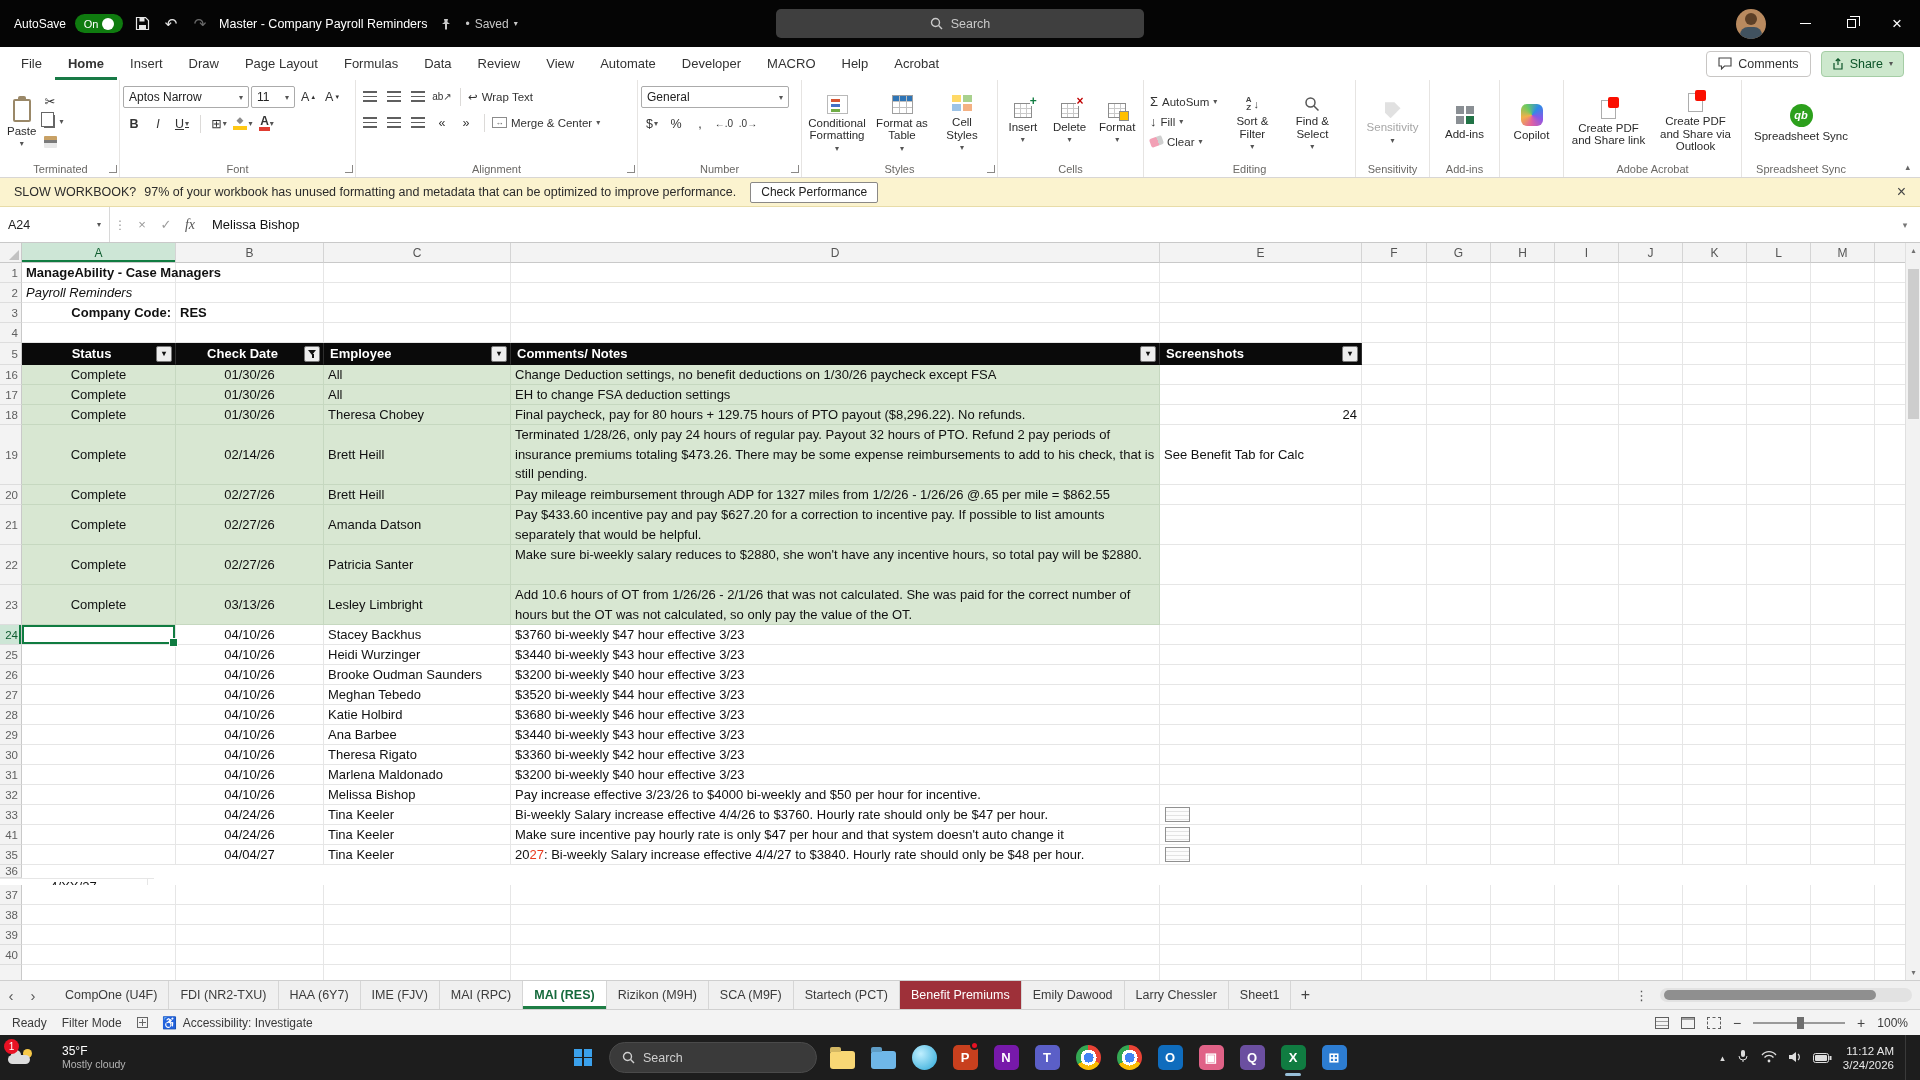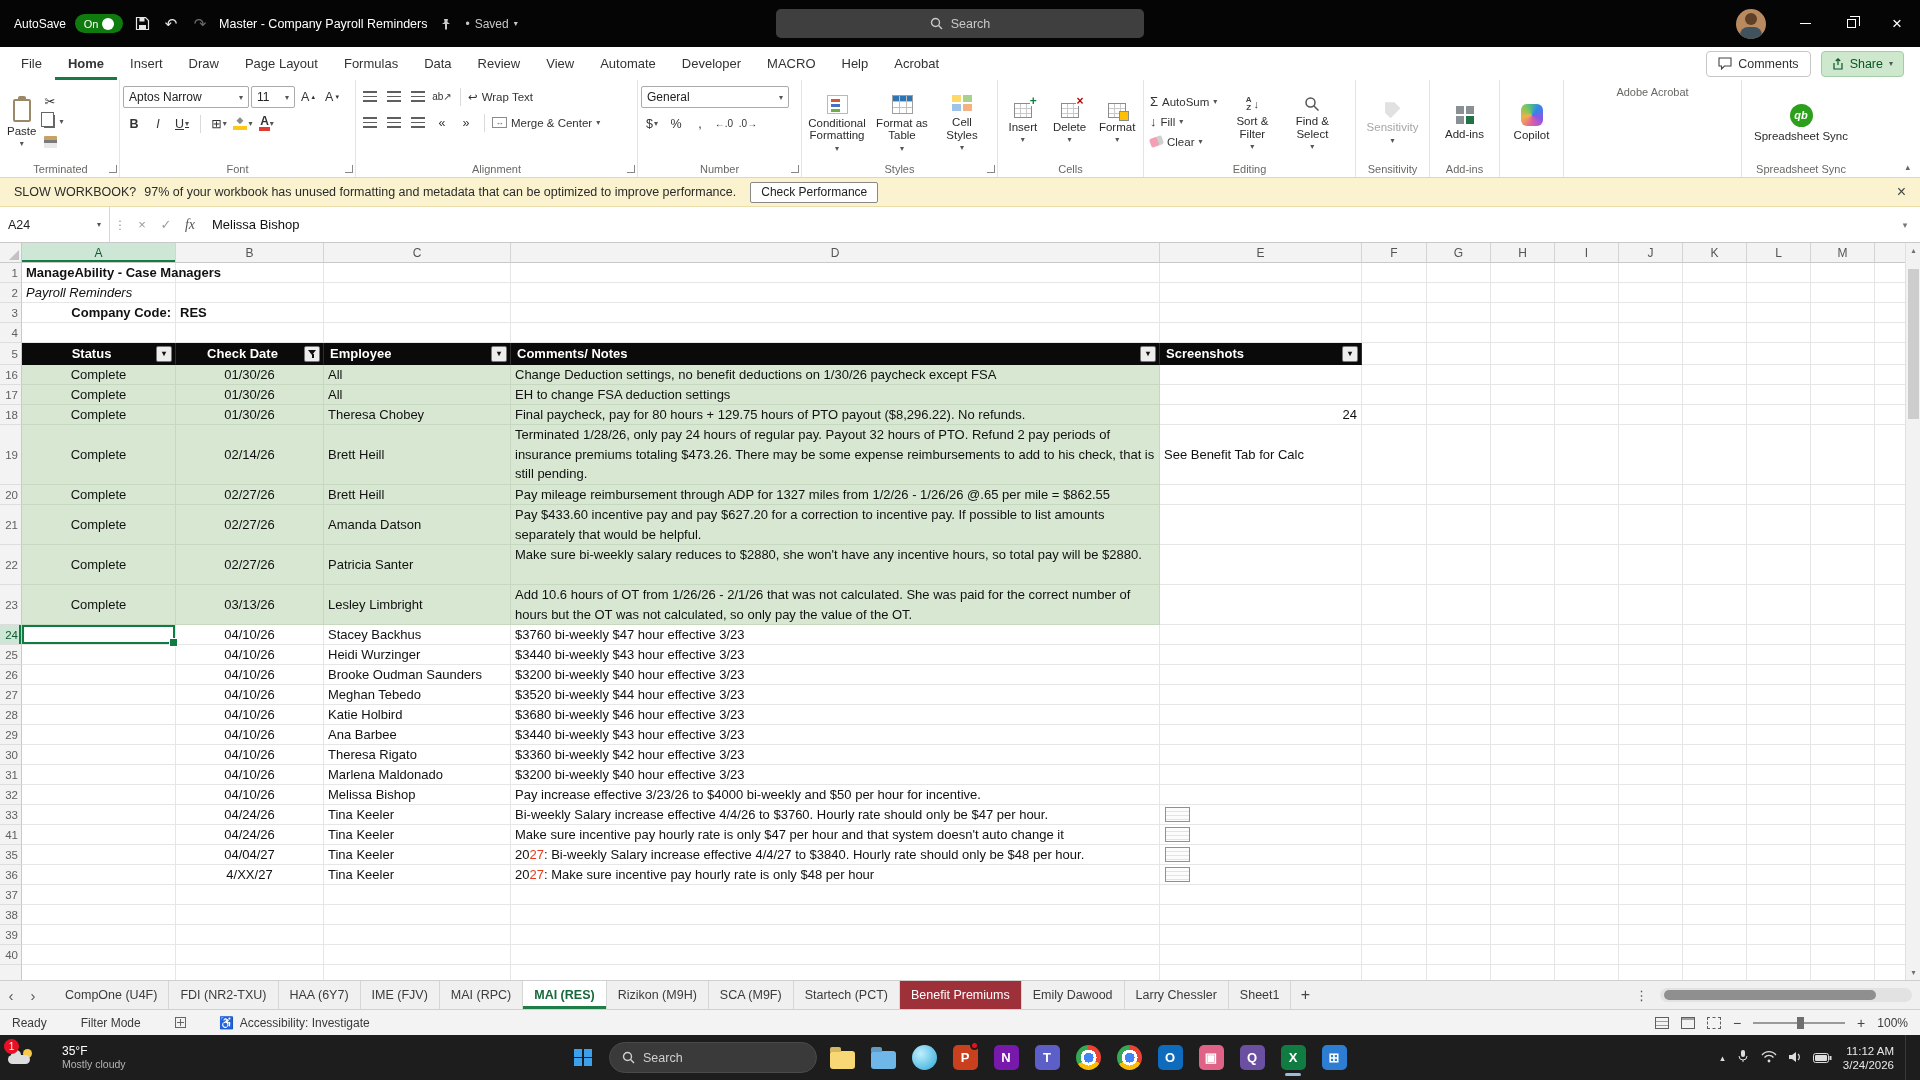--- a/index.html
+++ b/index.html
@@ -142,21 +142,21 @@
   .tnav{width:22px;display:flex;align-items:center;justify-content:center;color:#555;font-size:15px}
   .tablist{display:flex;align-items:stretch;margin-left:10px}
   .stab{display:flex;align-items:center;padding:0 11px;font-size:12.5px;color:#3B3B3B;border-right:1px solid #D6D6D6;white-space:nowrap}
   .stab.active{background:#fff;color:#156A3C;font-weight:700;box-shadow:inset 0 -3px 0 #1E7E45}
   .stab.colored{background:#9E3039;color:#fff}
   .taddbtn{width:28px;display:flex;align-items:center;justify-content:center;color:#444;font-size:16px}
   .tkebab{position:absolute;right:272px;top:0;height:100%;display:flex;align-items:center;color:#555;font-size:13px}
   .hscroll{position:absolute;right:8px;top:7px;width:252px;height:14px;background:#E2E2E2;border-radius:7px}
   .hthumb{position:absolute;left:4px;top:2px;width:212px;height:10px;background:#8F8F8F;border-radius:5px}
   
-  .statusbar{position:absolute;top:1009px;left:0;right:0;height:26px;background:#F3F3F3;border-top:1px solid #D0D0D0;display:flex;align-items:center;font-size:12px;color:#3A3A3A;padding:0 12px;gap:34px;z-index:15}
+  .statusbar{position:absolute;top:1009px;left:0;right:0;height:26px;background:#F3F3F3;border-top:1px solid #D0D0D0;display:flex;align-items:center;font-size:12px;color:#3A3A3A;padding:0 12px;gap:15px;z-index:15}
   .sbic{display:flex;align-items:center;gap:5px}
   .sbgrid{width:11px;height:11px;border:1px solid #666;background:linear-gradient(#666 0 0) center/7px 1px no-repeat,linear-gradient(#666 0 0) center/1px 7px no-repeat}
   .sb-right{margin-left:auto;display:flex;align-items:center;gap:12px}
   .vic1{width:14px;height:12px;border:1px solid #5F5F5F;background:repeating-linear-gradient(to bottom,transparent 0 3px,#9F9F9F 3px 4px)}
   .vic2{width:14px;height:12px;border:1px solid #5F5F5F;background:linear-gradient(#9F9F9F 0 2px,transparent 2px)}
   .vic3{width:14px;height:12px;border:1px dashed #5F5F5F}
   .zline{width:92px;height:2px;background:#9A9A9A;position:relative}
   .zthumb{position:absolute;left:44px;top:-5px;width:7px;height:12px;background:#6E6E6E}
   .zpm{font-size:14px;color:#444}
   
@@ -527,20 +527,30 @@
     <div class="gbody" style="justify-content:center">
       <div class="bigbtn">
           <span class="ic-copilot"></span>
           <span>Copilot</span>
         </div>
     </div>
     <div class="glabel"></div>
   </div>
 
   <div class="rgroup" style="width:178px">
+    <div class="gbody" style="justify-content:center">
+      <div class="bigbtn" style="width:84px">
+          <span class="ic-pdf"></span>
+          <span>Create PDF and Share link</span>
+        </div>
+      <div class="bigbtn" style="width:86px">
+          <span class="ic-pdf"></span>
+          <span>Create PDF and Share via Outlook</span>
+        </div>
+    </div>
     <div class="glabel">
         <span>Adobe Acrobat</span>
       </div>
   </div>
 
   <div class="rgroup" style="width:118px;border-right:none">
     <div class="gbody" style="justify-content:center">
       <div class="bigbtn" style="width:100px">
           <span class="ic-qb">qb</span>
           <span>Spreadsheet Sync</span>
@@ -1045,21 +1055,21 @@
         <div class="gcell" style="width: 65px;"></div>
         <div class="gcell" style="width: 64px;"></div>
         <div class="gcell" style="width: 64px;"></div>
         <div class="gcell" style="width: 64px;"></div>
         <div class="gcell" style="width: 64px;"></div>
         <div class="gcell" style="width: 64px;"></div>
         <div class="gcell" style="width: 64px;"></div>
         <div class="gcell" style="width: 64px;"></div>
         <div class="gcell fillc"></div>
       </div>
-      <div class="grow" style="height: 20px;">
+      <div class="grow" style="height: 20px; flex-direction: column;">
         <div class="gut">36</div>
         <div class="gcell center" style="width: 154px;"></div>
         <div class="gcell center" style="width: 148px;">4/XX/27</div>
         <div class="gcell" style="width: 187px;">Tina Keeler</div>
         <div class="gcell" style="width: 649px;">
           <span>20</span>
           <span class="redrun">27</span>
           <span>: Make sure incentive pay hourly rate is only $48 per hour</span>
         </div>
         <div class="gcell" style="width: 202px;">

